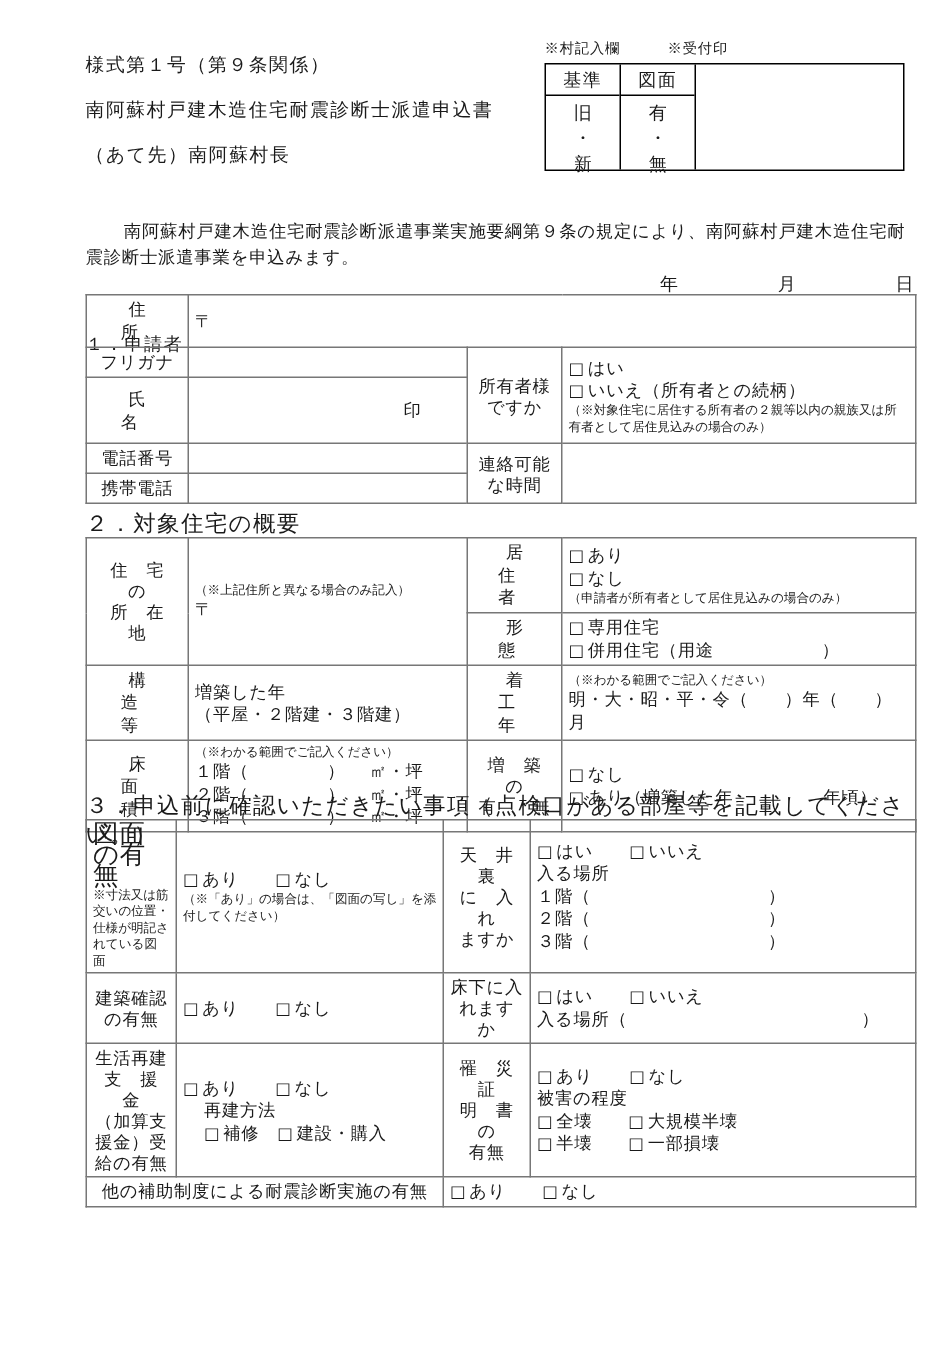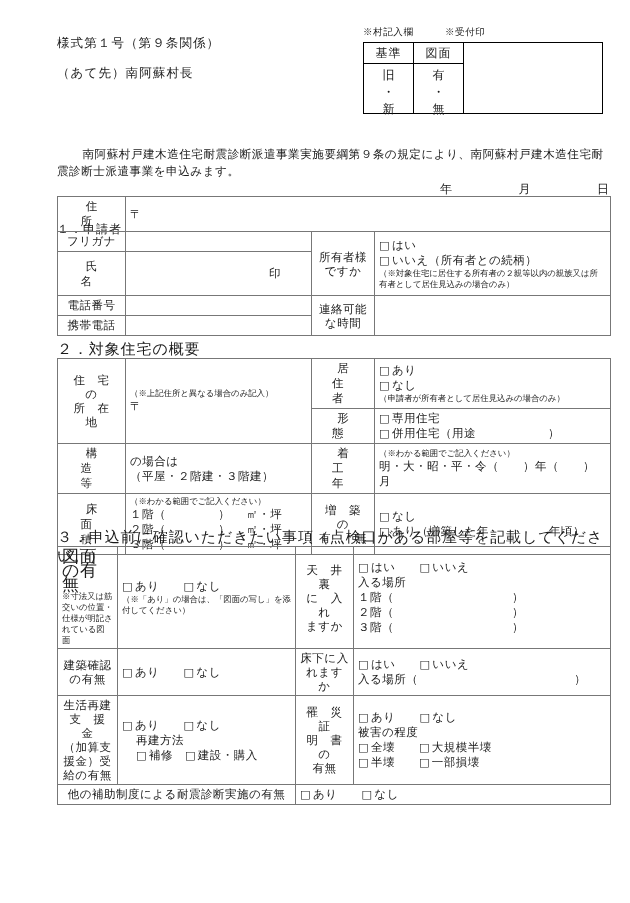--- a/index.html
+++ b/index.html
@@ -63,20 +63,21 @@
   .gap{display:inline-block;width:24px;}
   .gap-s{display:inline-block;width:12px;}
 </style>
 </head>
 <body>
 
 <div class="page">
 
   <div class="hdr">
     <div class="ln">様式第１号（第９条関係）</div>
+    <div class="ln">南阿蘇村戸建木造住宅耐震診断士派遣申込書</div>
     <div class="ln">（あて先）南阿蘇村長</div>
   </div>
 
   <div class="stampwrap">
     <div class="stamplabels">
       <span class="a">※村記入欄</span>
       <span>※受付印</span>
     </div>
     <div class="stampbox">
       <div class="stampcol">
@@ -182,21 +183,21 @@
     <tr style="height:28px">
       <td class="lbl sp">形　　態</td>
       <td class="vtop">
         <div class="r cb">専用住宅</div>
         <div class="r cb">併用住宅（用途　　　　　　）</div>
       </td>
     </tr>
     <tr style="height:30px">
       <td class="lbl sp">構　造　等</td>
       <td class="vtop">
-        <div class="r">の場合は</div>
+        <div class="r">増築した年</div>
         <div class="r">（平屋・２階建・３階建）</div>
       </td>
       <td class="lbl sp">着　工　年</td>
       <td class="vtop">
         <div class="note">（※わかる範囲でご記入ください）</div>
         <div class="r">明・大・昭・平・令（　　）年（　　）月</div>
       </td>
     </tr>
     <tr style="height:50px">
       <td class="lbl sp">床　面　積</td>

